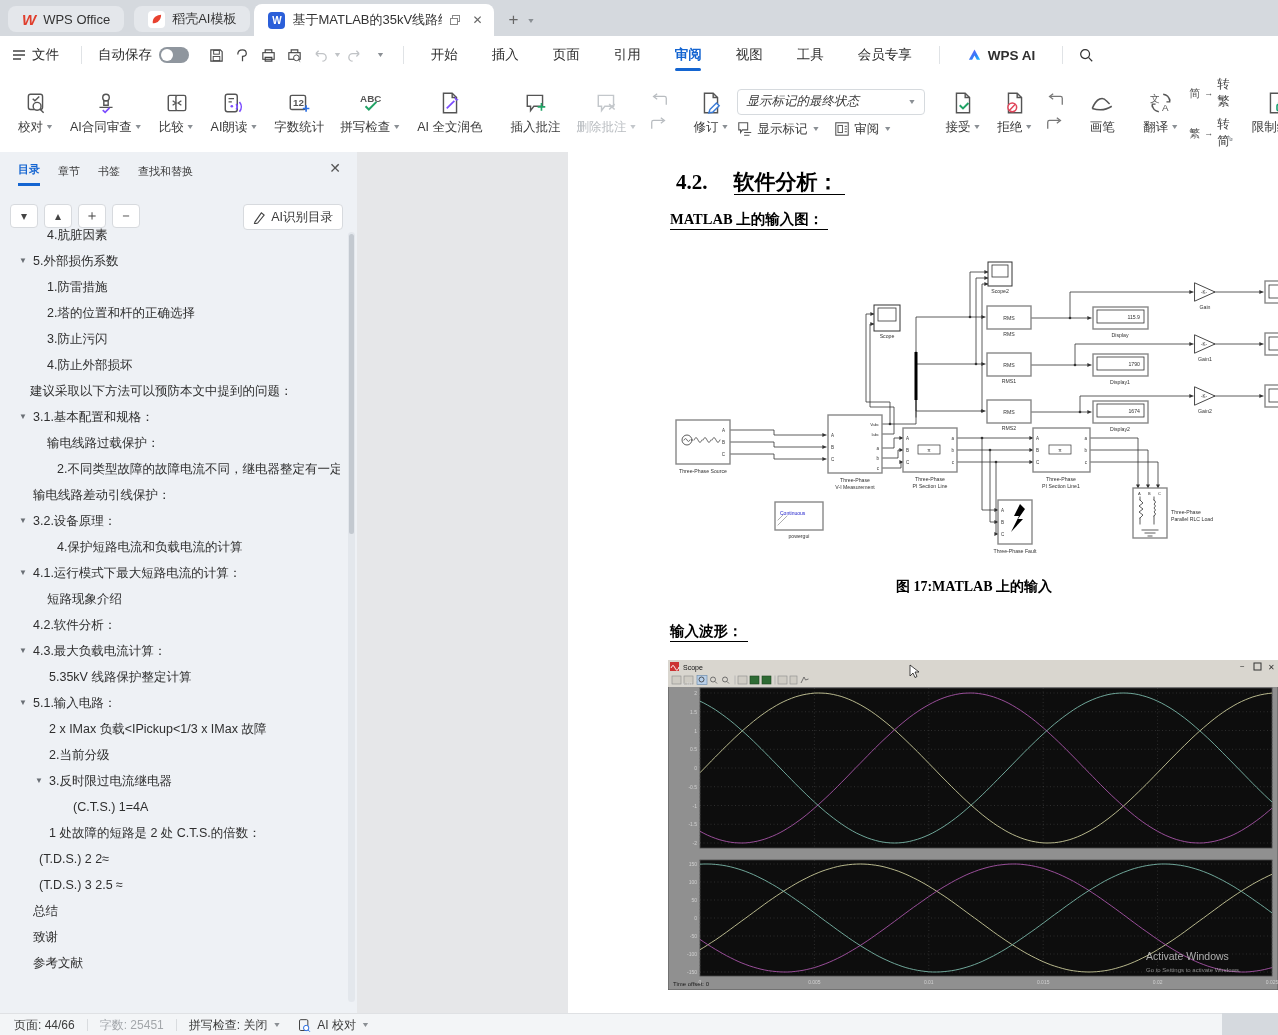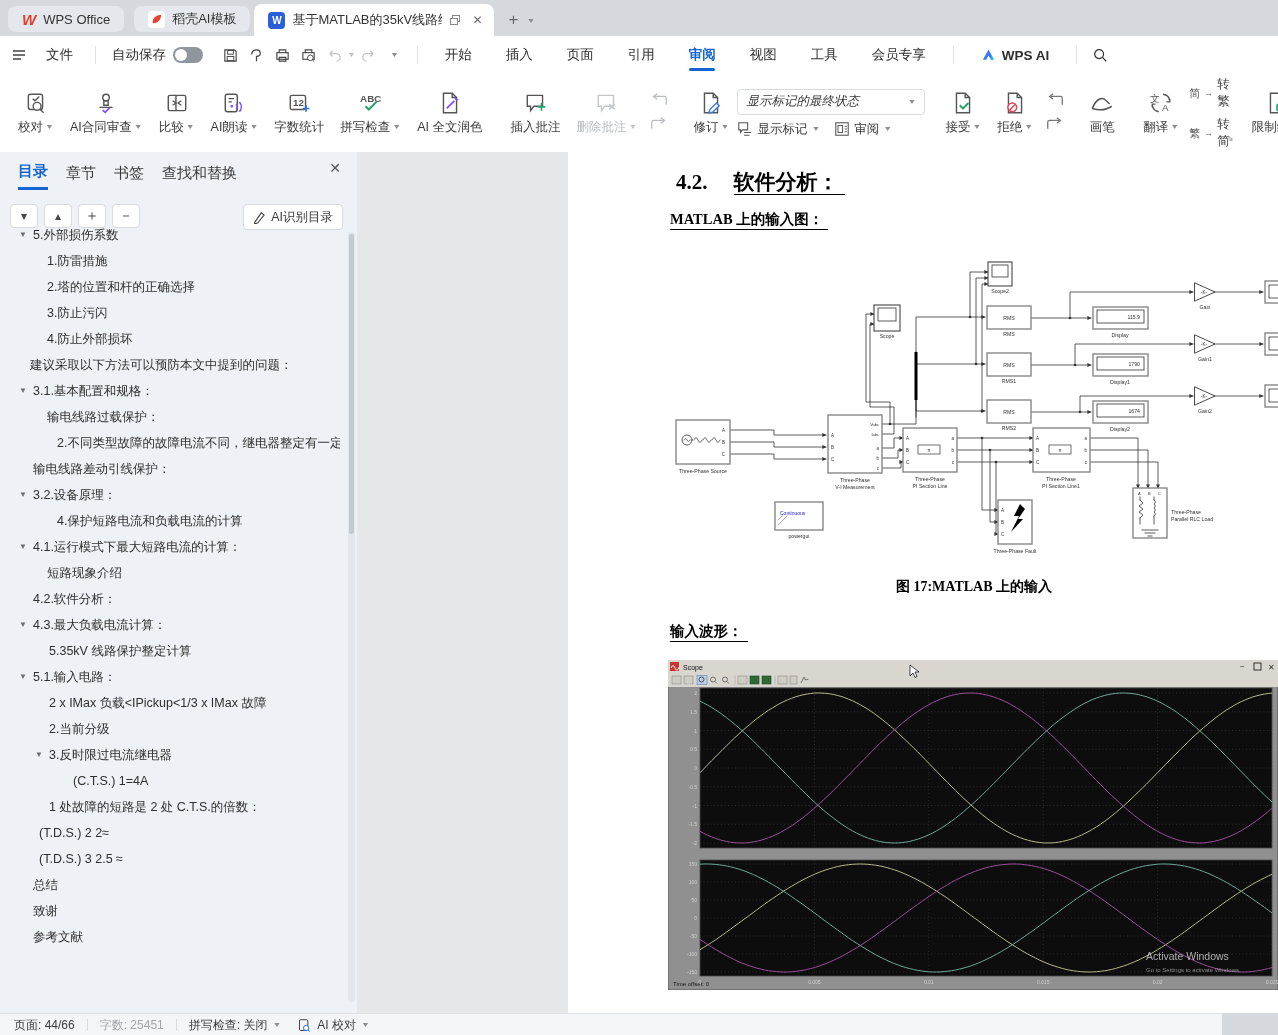--- a/index.html
+++ b/index.html
@@ -40,21 +40,21 @@
   .rb .chev{margin-left:2px;}
   .rb.dis{color:#b8bcc0;}
   .lblrow{display:flex;align-items:center;}
   .stack2{display:flex;flex-direction:column;gap:6px;justify-content:center;}
   .select{border:1px solid #d6dade;border-radius:4px;height:24px;display:flex;align-items:center;
           padding:0 8px;font-size:12.5px;color:#3a3a3a;width:170px;justify-content:space-between;font-style:italic;}
   .inline-rb{display:flex;align-items:center;gap:4px;font-size:12.5px;color:#3a3a3a;}
   .cn-glyph{font-size:11px;color:#555;}
   
   #sidebar{left:0;top:152px;width:357px;height:861px;background:#eef1f5;border-right:1px solid #dcdfe3;overflow:hidden;}
-  #side-tabs{position:absolute;left:0;top:10px;width:100%;display:flex;align-items:center;font-size:15px;color:#3a3a3a;}
+  #side-tabs{position:absolute;left:0;top:10px;width:100%;display:flex;align-items:center;font-size:11px;color:#3a3a3a;}
   .stab{margin-left:18px;padding-bottom:6px;position:relative;}
   .stab.active{color:#1465d1;font-weight:bold;border-bottom:3px solid #1465d1;}
   #side-close{position:absolute;right:16px;top:8px;color:#555;font-size:14px;}
   #side-btns{position:absolute;left:10px;top:52px;display:flex;gap:6px;}
   .sq{width:26px;height:22px;background:#fff;border:1px solid #d7dade;border-radius:4px;display:flex;
       align-items:center;justify-content:center;font-size:12px;color:#444;}
   #ai-toc{position:absolute;right:14px;top:52px;height:24px;background:#fff;border:1px solid #d7dade;
       border-radius:4px;display:flex;align-items:center;gap:5px;padding:0 9px;font-size:12.5px;color:#3a3a3a;}
   #toc-list{position:absolute;left:0;top:80px;width:340px;margin-top:-10px;}
   .toc-row{height:26px;line-height:26px;font-size:12.5px;color:#2f2f2f;white-space:nowrap;
@@ -103,21 +103,21 @@
       <rect x="3.5" y="1.5" width="7" height="6" fill="none" stroke="#888"></rect>
         <rect x="1.5" y="4.5" width="7" height="6" fill="#fff" stroke="#888"></rect>
     </svg>
     <span class="tinybtn">✕</span>
   </div>
   <span class="tinybtn" style="font-size:17px;margin:0 4px 6px 8px;">+</span>
   <span class="chev" style="margin-bottom:10px;">▼</span>
 </div>
 
 <div id="menubar" class="abs">
-  <div class="menu-item" style="padding:0 12px;gap:20px;display:flex;">
+  <div class="menu-item" style="padding:0 12px;gap:6px;display:flex;">
     <svg width="14" height="12" viewBox="0 0 14 12">
       <path d="M1 2h12M1 6h12M1 10h8" stroke="#444" stroke-width="1.4" fill="none"></path>
       </svg>
     <span>文件</span>
   </div>
   <div class="mb-sep"></div>
   <span style="margin-left:6px;">自动保存</span>
   <div class="toggle">
       <div class="knob"></div>
     </div>
@@ -464,20 +464,21 @@
     <div class="sq" style="font-size:14px;">＋</div>
     <div class="sq" style="font-size:14px;">－</div>
   </div>
   <div id="ai-toc">
     <svg width="13" height="13" viewBox="0 0 14 14">
         <path d="M2 12L9 2l3 2.5L5 13l-3.5.8z" fill="none" stroke="#444" stroke-width="1.2"></path>
       </svg>
     <span>AI识别目录</span>
   </div>
   <div id="toc-list">
+      <div class="toc-row" style="padding-left: 47px;">4.肮脏因素</div>
       <div class="toc-row" style="padding-left: 33px;"><span class="tri" style="left: 19px;">▼</span>5.外部损伤系数</div>
       <div class="toc-row" style="padding-left: 47px;">1.防雷措施</div>
       <div class="toc-row" style="padding-left: 47px;">2.塔的位置和杆的正确选择</div>
       <div class="toc-row" style="padding-left: 47px;">3.防止污闪</div>
       <div class="toc-row" style="padding-left: 47px;">4.防止外部损坏</div>
       <div class="toc-row" style="padding-left: 30px;">建议采取以下方法可以预防本文中提到的问题：</div>
       <div class="toc-row" style="padding-left: 33px;"><span class="tri" style="left: 19px;">▼</span>3.1.基本配置和规格：</div>
       <div class="toc-row" style="padding-left: 47px;">输电线路过载保护：</div>
       <div class="toc-row" style="padding-left: 57px;">2.不同类型故障的故障电流不同，继电器整定有一定 ...</div>
       <div class="toc-row" style="padding-left: 33px;">输电线路差动引线保护：</div>

